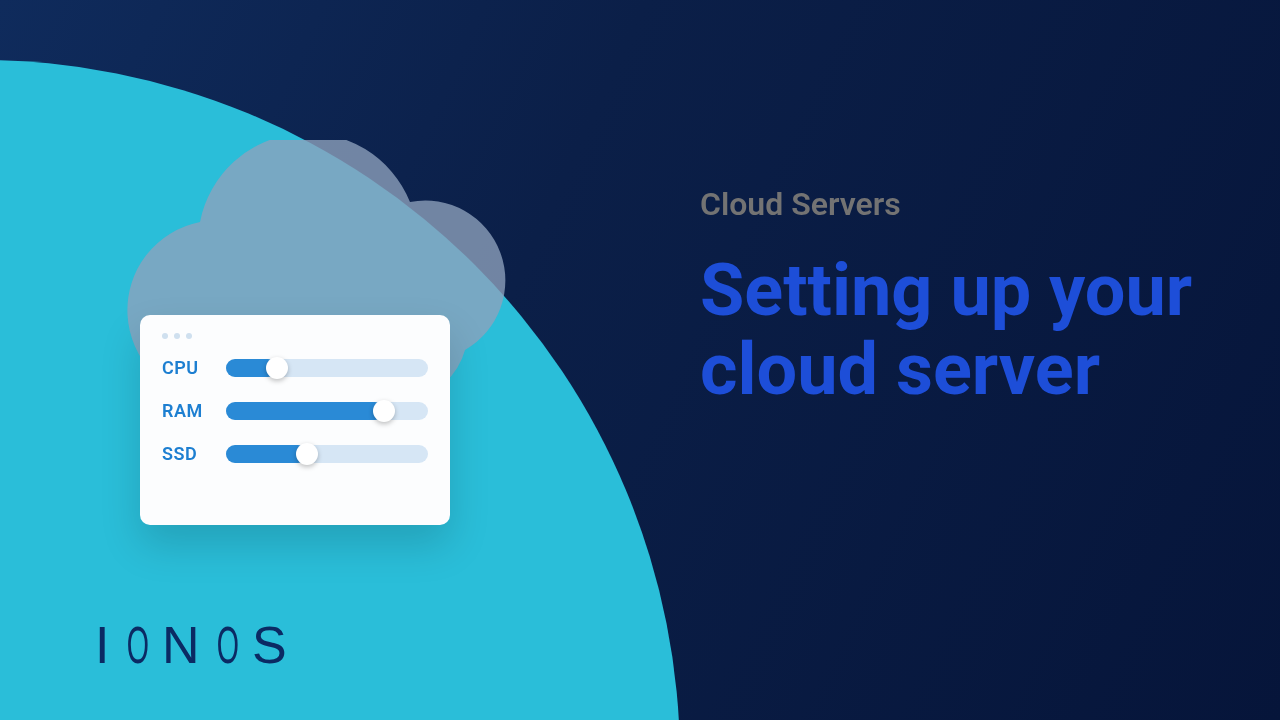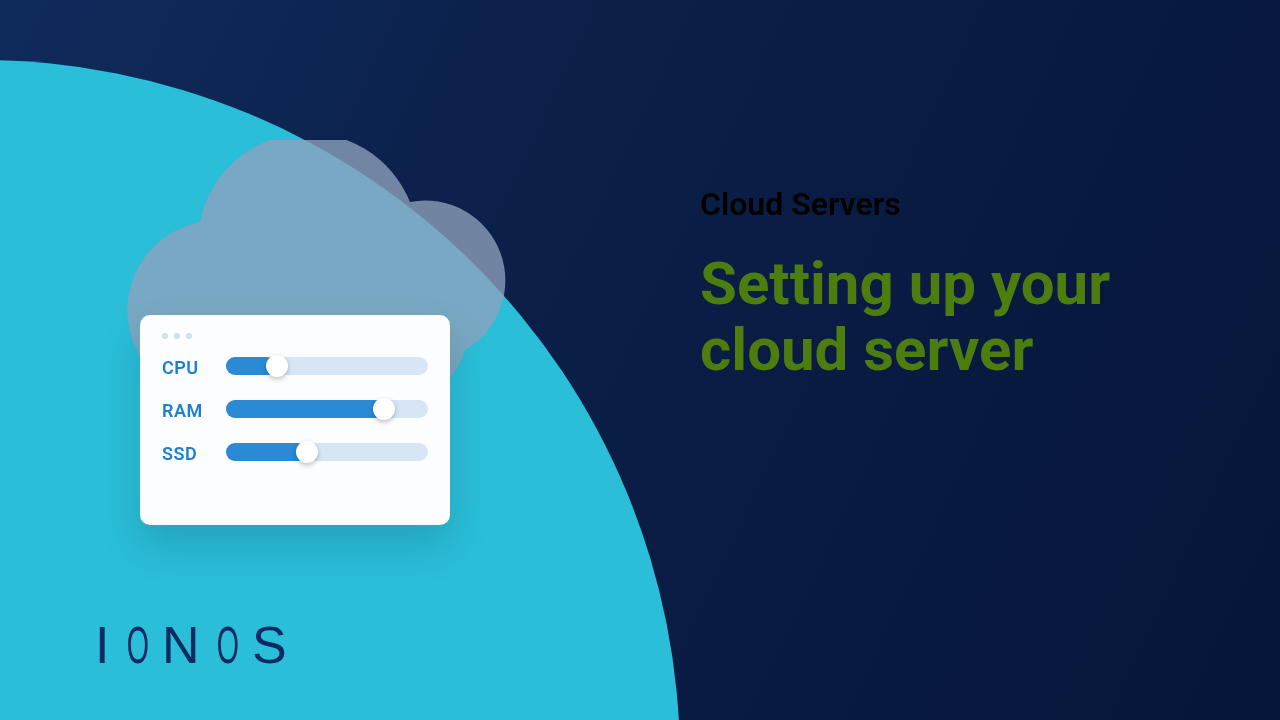--- a/index.html
+++ b/index.html
@@ -55,20 +55,21 @@
     margin-bottom: 18px;
   }
   .panel-dots span {
     width: 6px;
     height: 6px;
     border-radius: 50%;
     background: #cfe0ef;
   }
   .slider-row {
     display: flex;
+    align-items: center;
     gap: 16px;
     margin-bottom: 22px;
   }
   .slider-row:last-child { margin-bottom: 4px; }
   .slider-label {
     width: 48px;
     color: #1d7fd1;
     font-weight: 600;
     font-size: 18px;
     letter-spacing: 0.5px;
@@ -101,28 +102,28 @@
 
   
   .text-block {
     position: absolute;
     left: 700px;
     top: 185px;
     width: 520px;
     color: #ffffff;
   }
   .eyebrow {
-    color: #000000;
+    color: #737373;
     font-size: 32px;
     font-weight: 600;
     margin-bottom: 28px;
   }
   .headline {
-    color: #4d7c0f;
-    font-size: 60px;
+    color: #1d4ed8;
+    font-size: 72px;
     font-weight: 700;
     line-height: 1.1;
   }
 
   
   .logo {
     position: absolute;
     left: 95px;
     bottom: 45px;
     color: #0b2a63;

